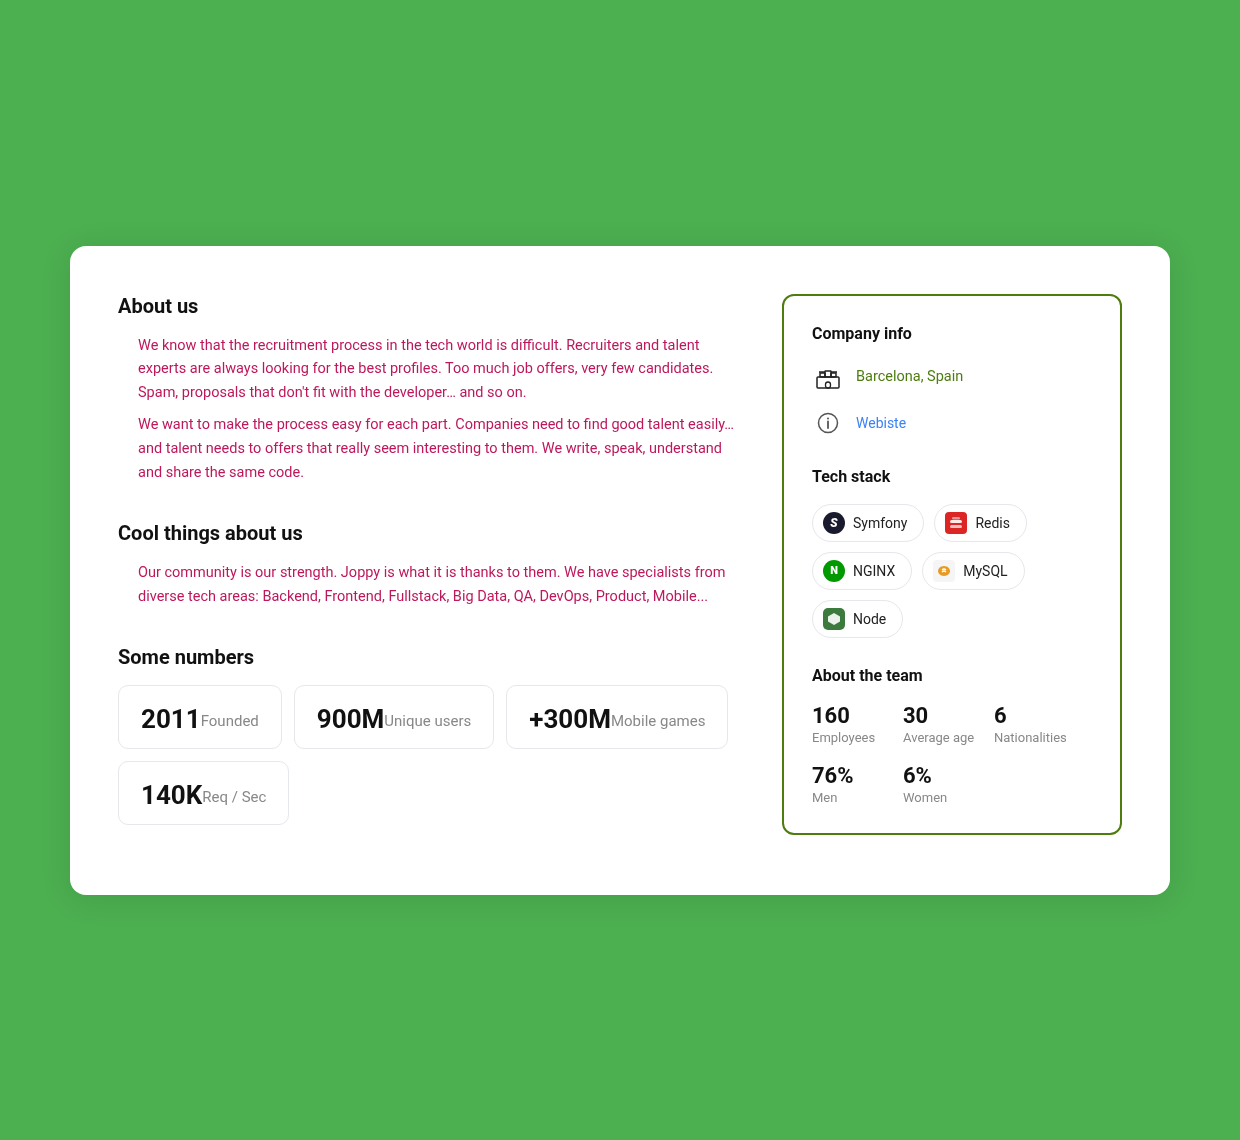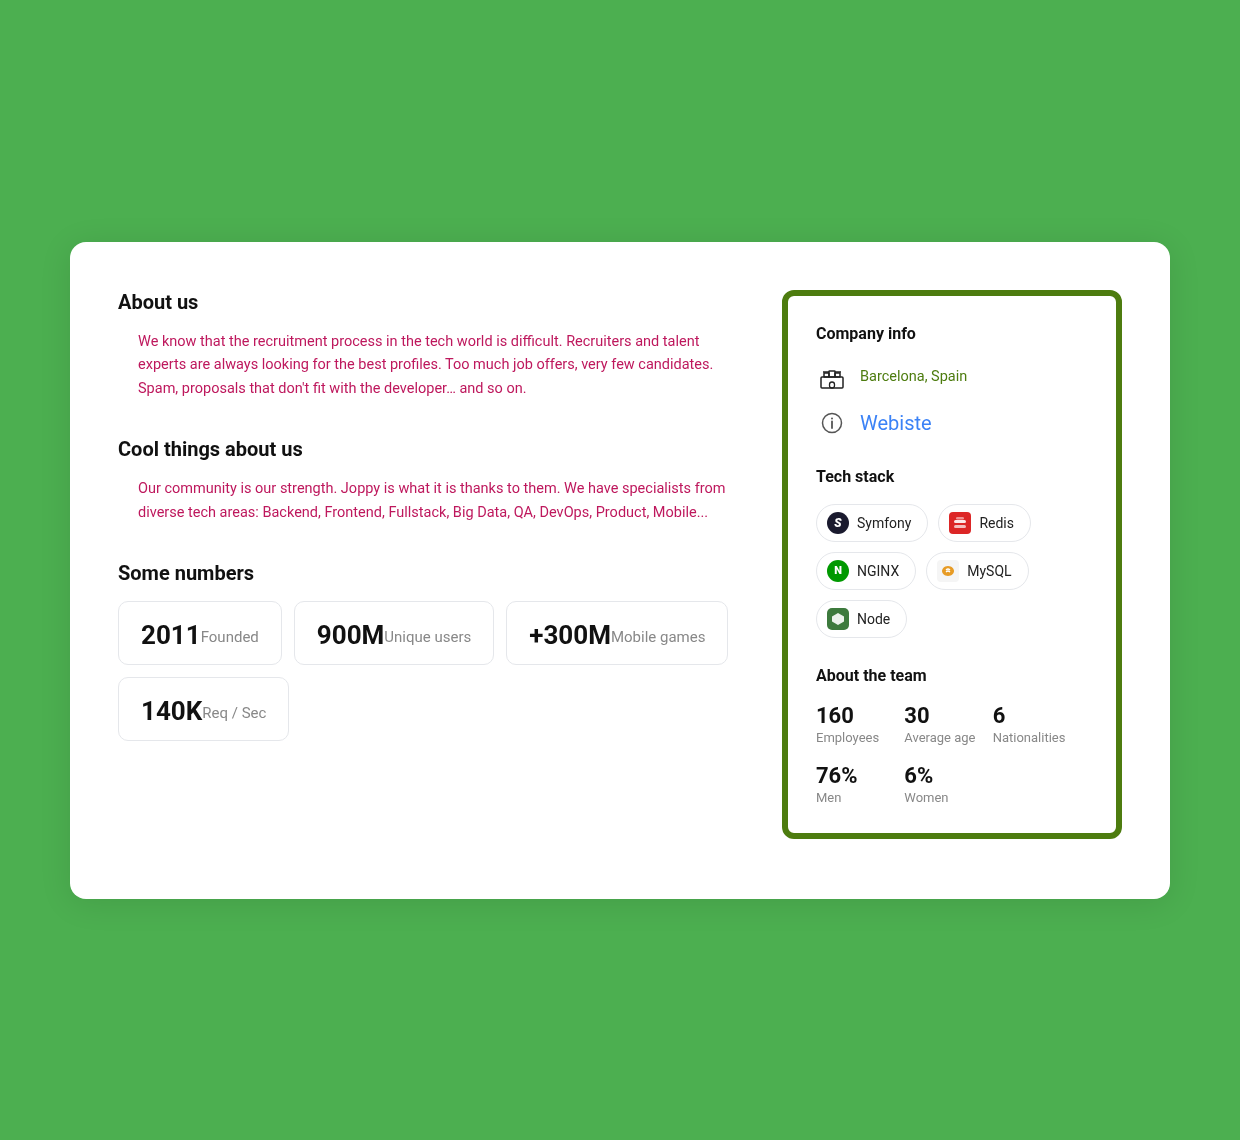--- a/index.html
+++ b/index.html
@@ -40,21 +40,21 @@
       min-width: 0;
     }
 
     .sidebar {
       width: 340px;
       flex-shrink: 0;
     }
 
     .sidebar-inner {
       background: #fff;
-      border: 6px solid #4d7c0f;
+      border: 2px solid #4d7c0f;
       border-radius: 12px;
       padding: 28px 43px 28px 28px;
     }
 
     
     .section-title {
       font-size: 20px;
       font-weight: 700;
       color: #111;
       margin-bottom: 16px;
@@ -119,21 +119,21 @@
       gap: 12px;
       margin-bottom: 14px;
     }
 
     .company-info-text {
       font-size: 14.5px;
       color: #4d7c0f;
     }
 
     .company-info-link {
-      font-size: 20px;
+      font-size: 14px;
       color: #3b82f6;
       text-decoration: none;
       cursor: pointer;
     }
 
     .icon-circle {
       width: 32px;
       height: 32px;
       display: flex;
       align-items: center;
@@ -209,20 +209,21 @@
 </head>
 <body>
 
 <div class="page-wrapper">
   <div class="card">
 
     <div class="main-content">
 
       <h2 class="section-title">About us</h2>
       <p class="about-text">We know that the recruitment process in the tech world is difficult. Recruiters and talent experts are always looking for the best profiles. Too much job offers, very few candidates. Spam, proposals that don't fit with the developer… and so on.</p>
+      <p class="about-text">We want to make the process easy for each part. Companies need to find good talent easily… and talent needs to offers that really seem interesting to them. We write, speak, understand and share the same code.</p>
 
       <div class="cool-section">
         <h2 class="section-title">Cool things about us</h2>
         <p class="about-text">Our community is our strength. Joppy is what it is thanks to them. We have specialists from diverse tech areas: Backend, Frontend, Fullstack, Big Data, QA, DevOps, Product, Mobile...</p>
       </div>
 
       <div class="numbers-section">
         <h2 class="section-title">Some numbers</h2>
         <div class="numbers-grid">
 

